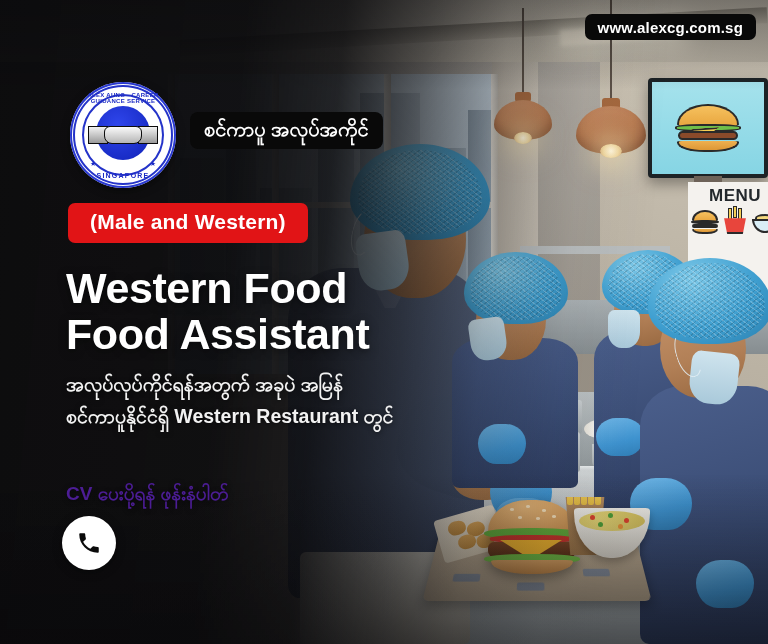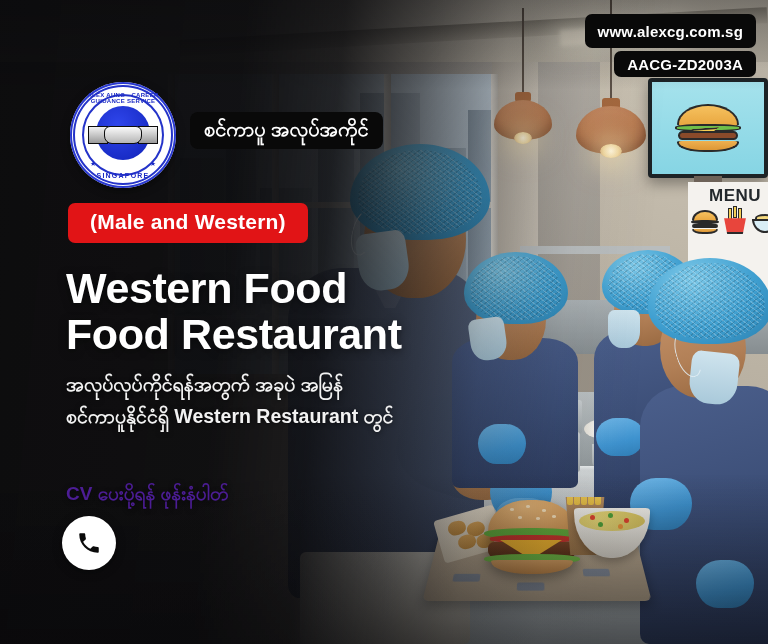--- a/index.html
+++ b/index.html
@@ -372,21 +372,21 @@
   
   .content { position: absolute; inset: 0; }
 
   .badge-url, .badge-code {
     position: absolute; background: #090909; color: #fff;
     font-weight: 700; border-radius: 7px;
     letter-spacing: .2px; white-space: nowrap;
     display: flex; align-items: center; justify-content: center;
   }
   .badge-url {
-    right: 12px; top: 14px; height: 34px; padding: 0 13px; font-size: 15px;
+    right: 12px; top: 14px; height: 26px; padding: 0 13px; font-size: 15px;
   }
   .badge-code {
     right: 12px; top: 51px; height: 26px; padding: 0 13px; font-size: 15px;
   }
 
   .logo {
     position: absolute; left: 70px; top: 82px; width: 106px; height: 106px;
     border-radius: 50%;
     background: radial-gradient(circle, #ffffff 62%, #f4f6fb 100%);
     box-shadow: 0 0 0 2px #2a3ad0 inset, 0 3px 10px rgba(0,0,0,.45);
@@ -664,21 +664,20 @@
 
   </div>
 
   <div class="overlay-top"></div>
   <div class="overlay-left"></div>
   <div class="overlay-bottom"></div>
 
   <div class="content">
 
     <div class="badge-url">www.alexcg.com.sg</div>
-    <div class="badge-code">AACG-ZD2003A</div>
 
     <div class="logo">
       <div class="logo-ring-outer"></div>
       <div class="logo-ring-inner"></div>
       <div class="logo-text-top">ALEX AUNG · CAREER GUIDANCE SERVICE</div>
       <div class="logo-star" style="left:20px;">★</div>
       <div class="logo-star" style="right:20px;">★</div>
       <div class="logo-text-bot">SINGAPORE</div>
       <div class="logo-disc"></div>
       <div class="logo-shake">
@@ -687,21 +686,21 @@
         <div class="logo-hand"></div>
       </div>
     </div>
 
     <div class="badge-my my">စင်ကာပူ အလုပ်အကိုင်</div>
 
     <div class="badge-gender">(Male and Western)</div>
 
     <div class="headline">
       <div>Western Food</div>
-      <div>Food Restaurant</div>
+      <div>Food Assistant</div>
     </div>
 
     <div class="body-my my">
       <div>အလုပ်လုပ်ကိုင်ရန်အတွက် အခုပဲ အမြန်</div>
       <div>စင်ကာပူနိုင်ငံရှိ Western Restaurant တွင်</div>
     </div>
 
     <div class="cv-line my">CV ပေးပို့ရန် ဖုန်းနံပါတ်</div>
 
     <div class="contact">

